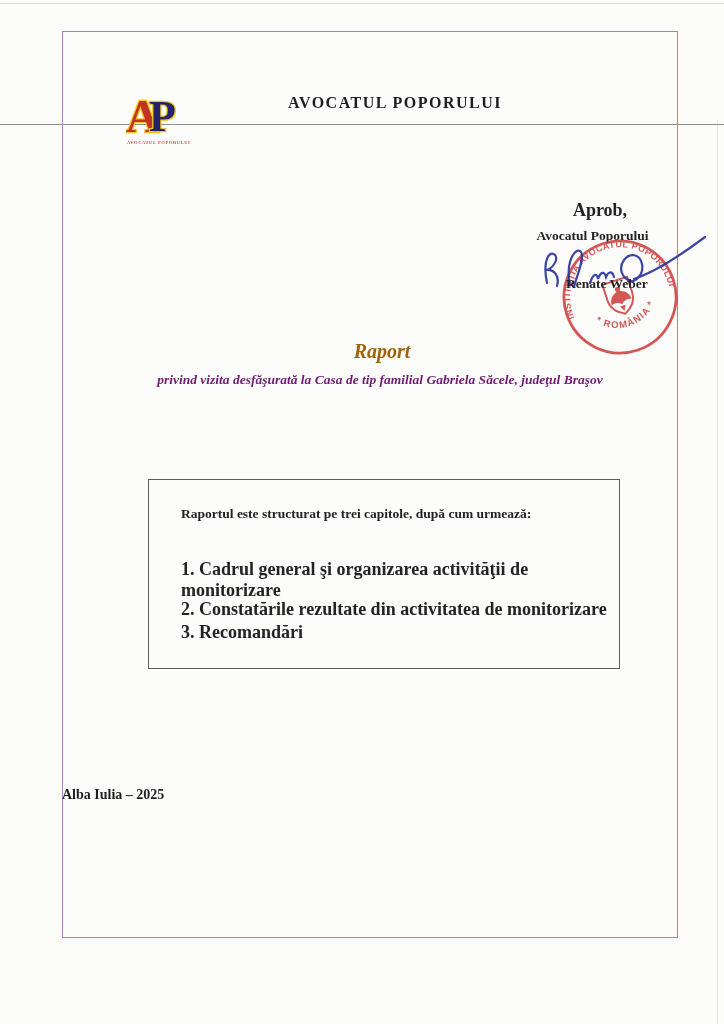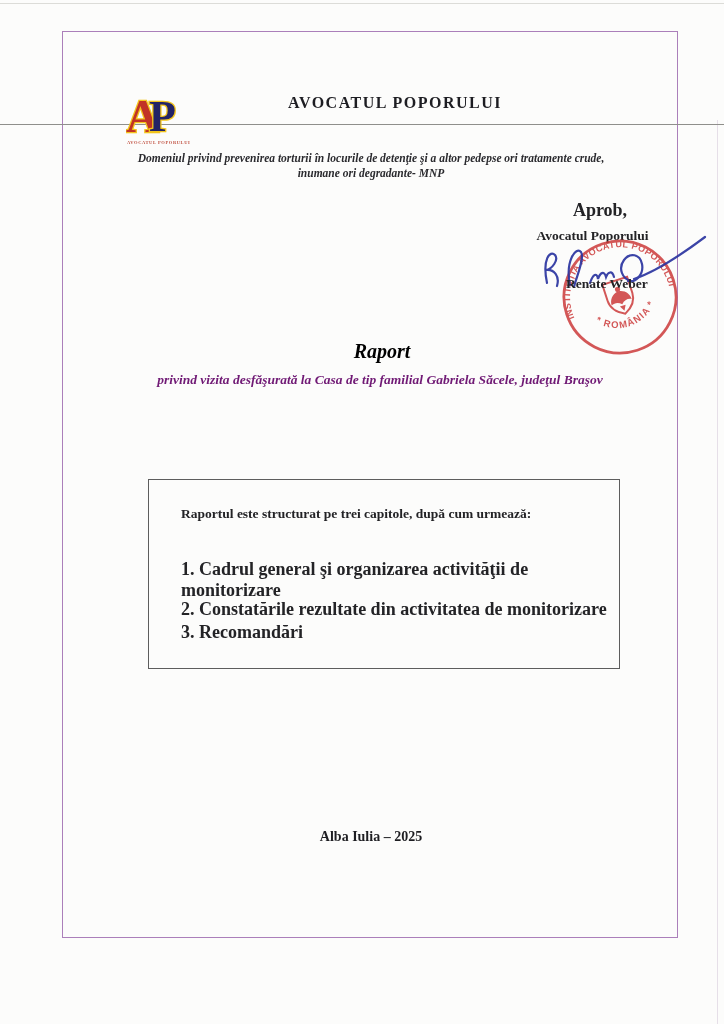--- a/index.html
+++ b/index.html
@@ -28,62 +28,58 @@
     position:absolute;left:62px;top:151px;width:618px;text-align:center;
     font-weight:bold;font-style:italic;font-size:11.5px;line-height:15px;color:#2a2a2e;
   }
   .aprob{position:absolute;left:540px;top:200px;width:120px;text-align:center;font-weight:bold;font-size:18px;}
   .approver-title{position:absolute;left:505px;top:228px;width:175px;text-align:center;font-weight:bold;font-size:13.5px;}
   .approver-name{position:absolute;left:566px;top:276px;width:120px;text-align:left;font-weight:bold;font-size:13.5px;z-index:3;}
   .stamp{position:absolute;left:556px;top:233px;width:128px;height:128px;z-index:1;opacity:.85;}
   .signature{position:absolute;left:533px;top:231px;width:175px;height:78px;z-index:2;}
   .report-title{
     position:absolute;left:62px;top:340px;width:640px;text-align:center;
-    font-weight:bold;font-style:italic;font-size:20px;color:#000000;
+    font-weight:bold;font-style:italic;font-size:20px;color:#a16207;
   }
   .report-subtitle{
     position:absolute;left:40px;top:372px;width:680px;text-align:center;
     font-weight:bold;font-style:italic;font-size:13.5px;color:#701a75;
   }
   .structure-box{
     position:absolute;left:148px;top:479px;width:472px;height:190px;
     border:1.5px solid #5d5d5d;box-sizing:border-box;background:transparent;
   }
   .box-intro{position:absolute;left:32px;top:26px;font-weight:bold;font-size:13.5px;}
   .box-item{position:absolute;left:32px;font-weight:bold;font-size:18px;}
   .box-item.i0{top:79px;}
   .box-item.i1{top:119px;}
   .box-item.i2{top:142px;}
   .footer-place{
-    position:absolute;left:62px;top:787px;width:618px;text-align:center;
-    font-weight:bold;font-size:14px;color:#1e1e22;margin-top:42px;
+    position:absolute;left:62px;top:787px;width:618px;text-align:left;
+    font-weight:bold;font-size:14px;color:#1e1e22;
   }
 </style>
 </head>
 <body>
 
 <div class="page">
 
   <div class="scan-line-top"></div>
   <div class="scan-line-right"></div>
   <div class="page-border"></div>
   <div class="header-rule"></div>
 
   <svg class="logo" viewBox="0 0 60 52">
     <text x="0" y="42" font-family="'Liberation Serif',serif" font-weight="bold" font-size="46" fill="#c13326" stroke="#f2c41d" stroke-width="2.6" paint-order="stroke">A</text>
     <text x="23" y="41" font-family="'Liberation Serif',serif" font-weight="bold" font-size="44" fill="#232366" stroke="#f2c41d" stroke-width="2.6" paint-order="stroke">P</text>
   </svg>
   <div class="logo-caption">AVOCATUL POPORULUI</div>
 
   <div class="org-title">AVOCATUL POPORULUI</div>
 
-  <div class="domain-text">
-    <div>Domeniul privind prevenirea torturii în locurile de detenţie şi a altor pedepse ori tratamente crude,</div>
-    <div>inumane ori degradante- MNP</div>
-  </div>
 
   <div class="aprob">Aprob,</div>
   <div class="approver-title">Avocatul Poporului</div>
   <div class="approver-name">Renate Weber</div>
 
   <svg class="stamp" viewBox="0 0 128 128">
     <g transform="rotate(-18 64 64)">
       <circle cx="64" cy="64" r="56" fill="none" stroke="#cc3b3b" stroke-width="2.8"></circle>
       <path id="arcTop" d="M 20,88 A 50,50 0 1 1 108,88" fill="none"></path>
       <text font-size="9" font-weight="bold" fill="#cc3b3b" letter-spacing="0.4" font-family="'Liberation Sans',sans-serif">

